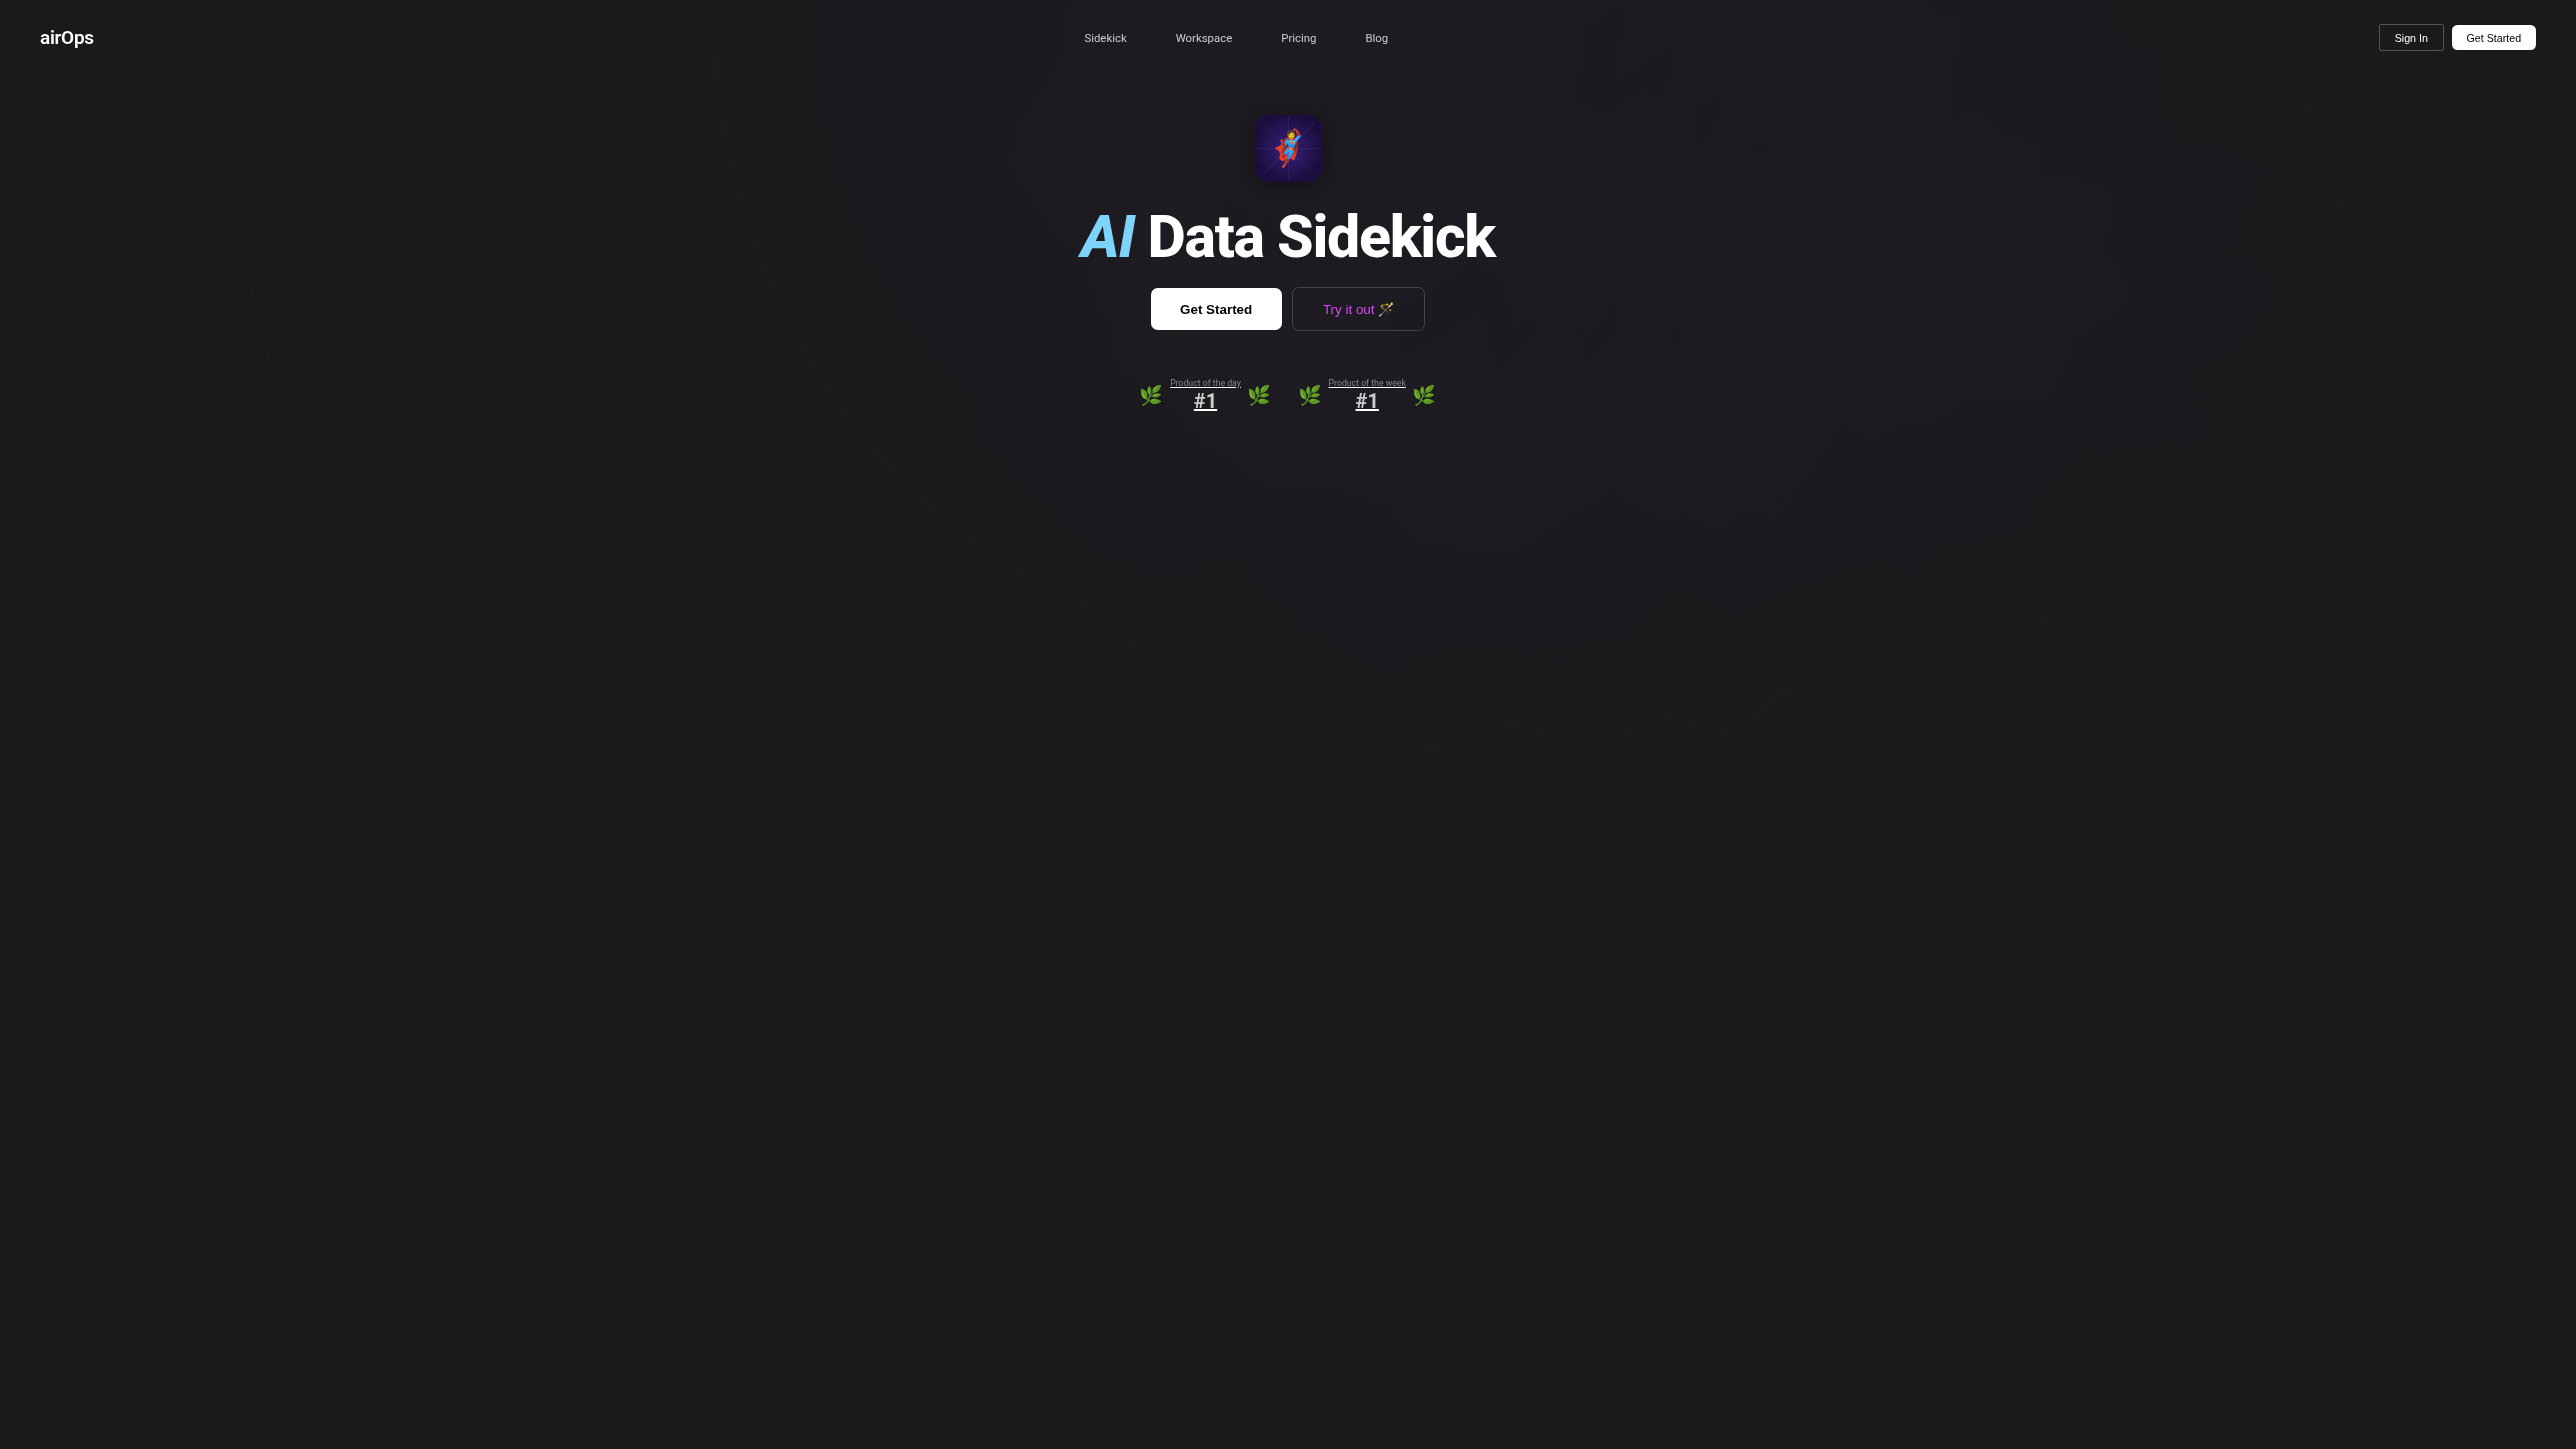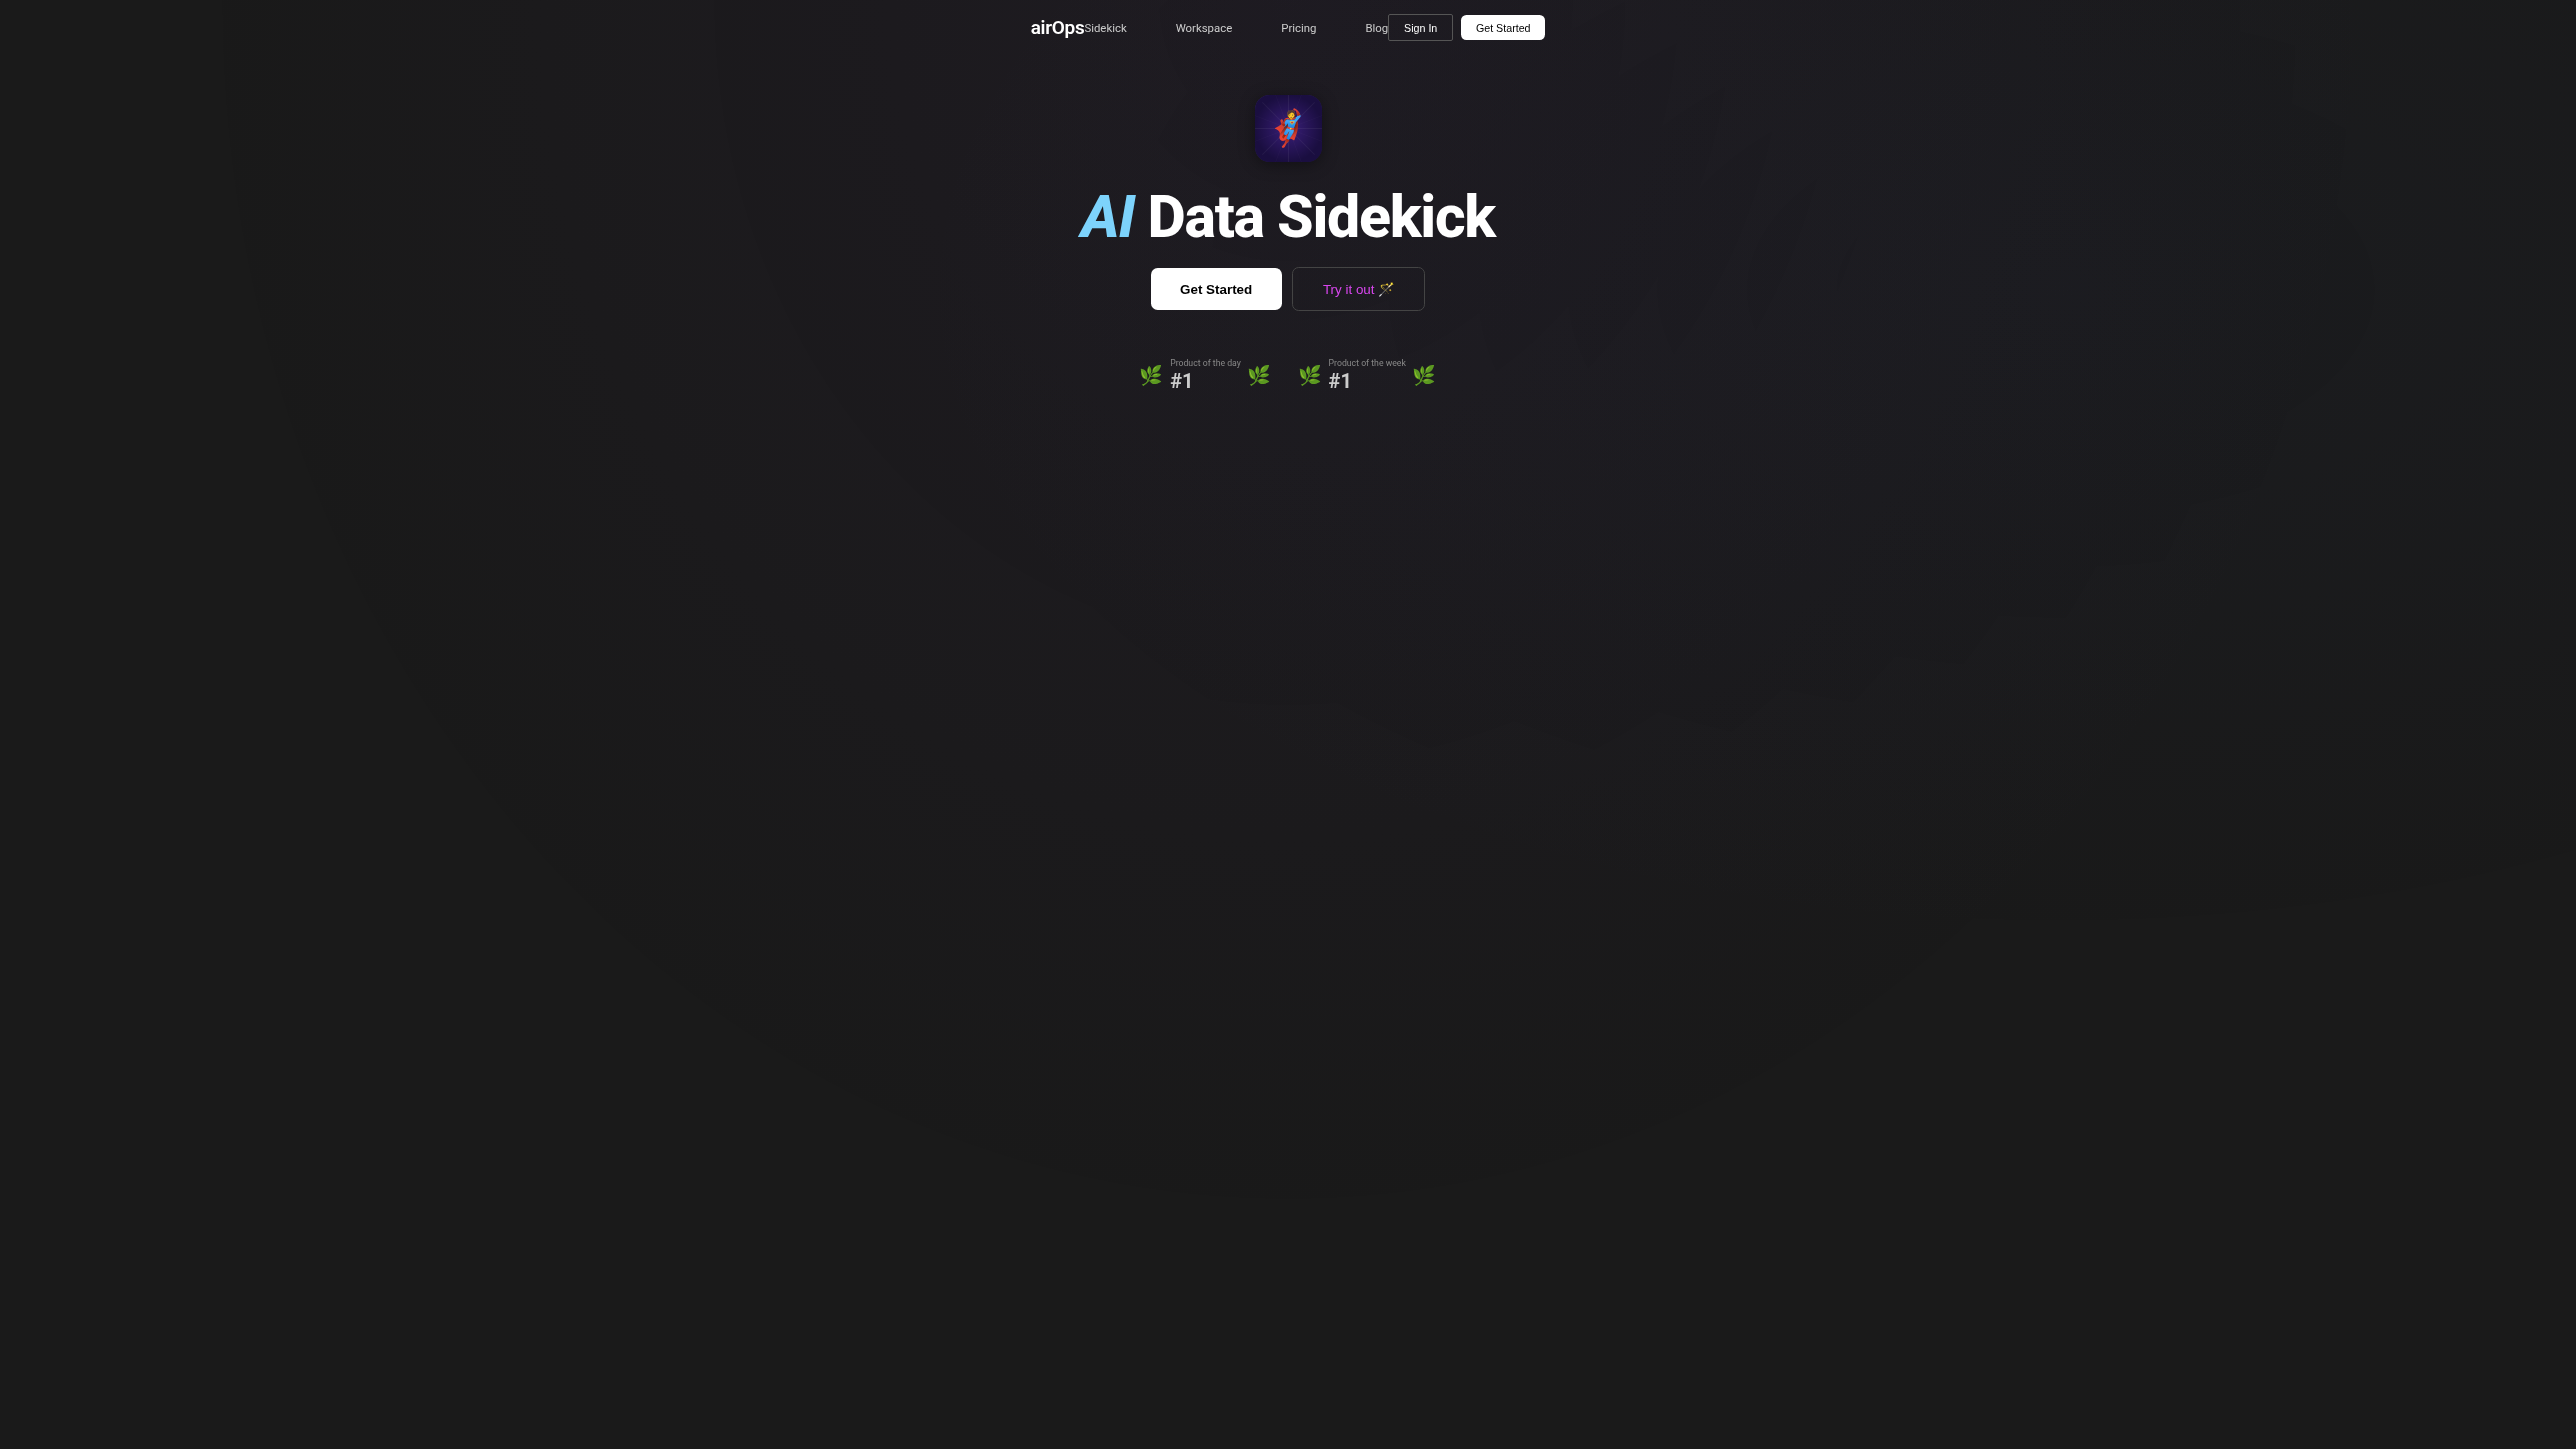--- a/index.html
+++ b/index.html
@@ -13,22 +13,22 @@
       color: #ffffff;
       font-family: -apple-system, BlinkMacSystemFont, 'Segoe UI', Roboto, Helvetica, Arial, sans-serif;
       min-height: 100vh;
       overflow-x: hidden;
     }
 
     
     nav {
       display: flex;
       align-items: center;
-      justify-content: center;
-      padding: 14px 40px;
+      justify-content: space-between;
+      padding: 24px 40px;
       position: relative;
       z-index: 10;
     }
 
     .nav-logo {
       font-size: 19px;
       font-weight: 600;
       color: #ffffff;
       letter-spacing: -0.3px;
     }
@@ -201,21 +201,22 @@
       align-items: center;
       gap: 6.7px;
     }
 
     .laurel {
       font-size: 19px;
       color: #888888;
     }
 
     .award-text {
-      text-align: left;
+      text-align: center;
+      text-decoration: underline;
     }
 
     .award-label {
       font-size: 8.7px;
       color: #888888;
       margin-bottom: 1.3px;
     }
 
     .award-rank {
       font-size: 20px;

